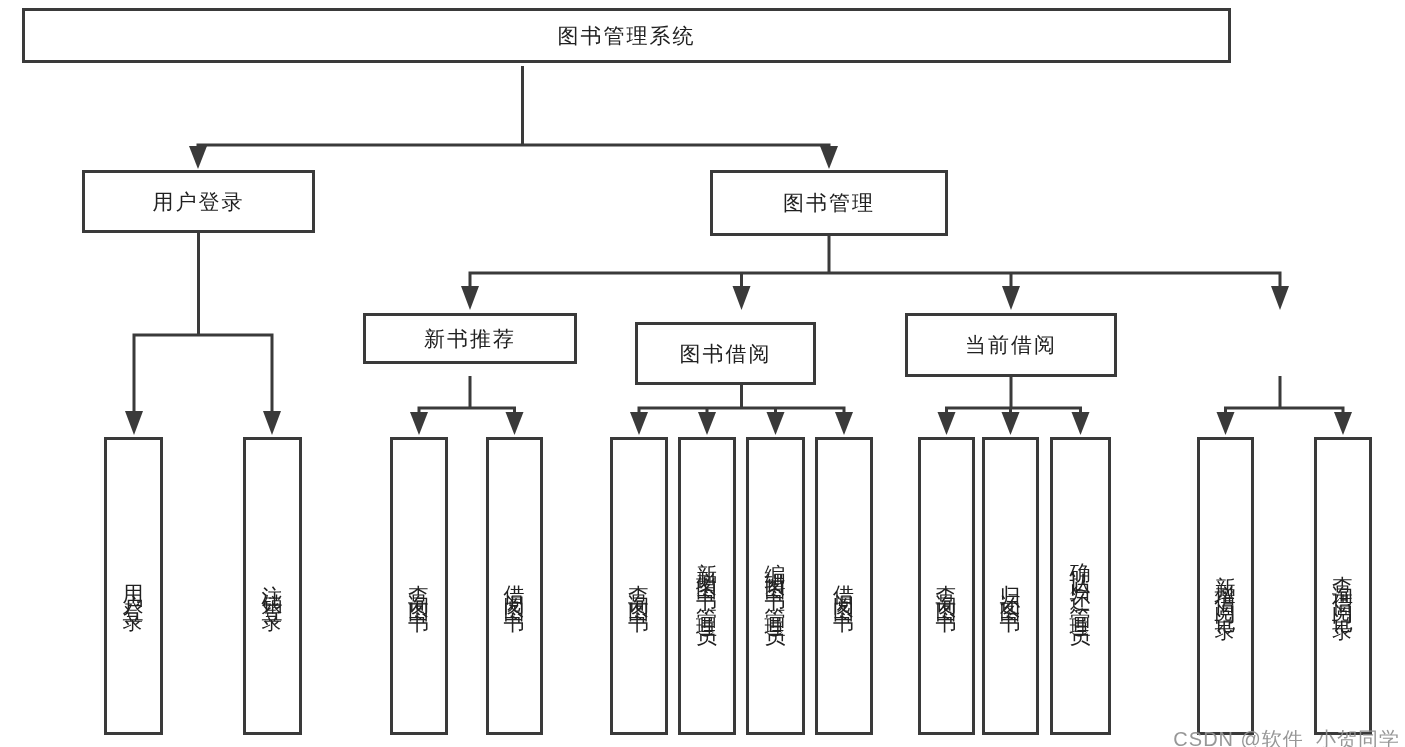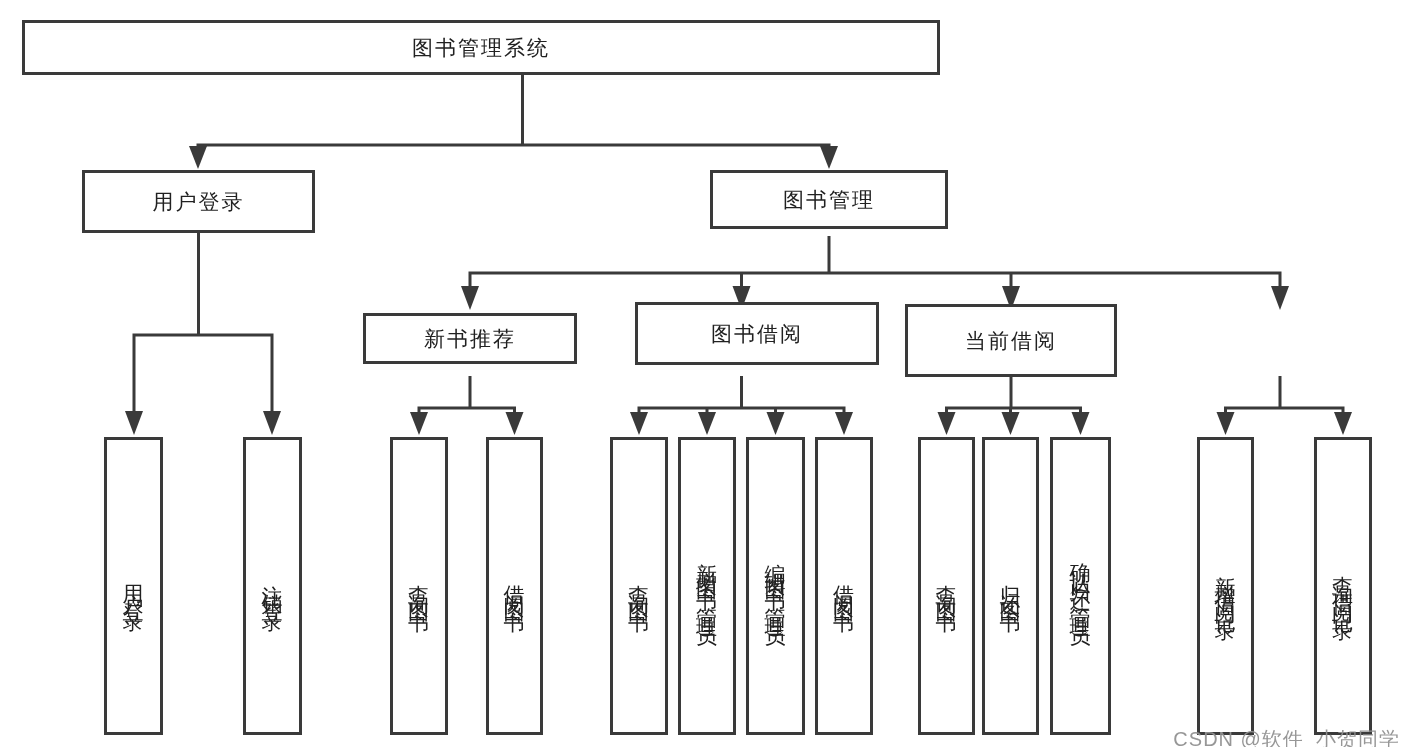--- a/index.html
+++ b/index.html
@@ -83,38 +83,38 @@
 
       <polygon points="937.5,412 955.5,412 946.5,435"></polygon>
       <polygon points="1001.5,412 1019.5,412 1010.5,435"></polygon>
       <polygon points="1071.5,412 1089.5,412 1080.5,435"></polygon>
 
       <polygon points="1216.5,412 1234.5,412 1225.5,435"></polygon>
       <polygon points="1334,412 1352,412 1343,435"></polygon>
     </g>
   </svg>
 
-  <div class="node lvl-h" style="left:22px;top:20px;width:918px;height:55px">
+  <div class="node lvl-h" style="left:22px;top:8px;width:1209px;height:55px">
     <span>图书管理系统</span>
   </div>
 
   <div class="node lvl-h" style="left:82px;top:170px;width:233px;height:63px">
     <span>用户登录</span>
   </div>
-  <div class="node lvl-h" style="left:710px;top:170px;width:238px;height:59px">
+  <div class="node lvl-h" style="left:710px;top:170px;width:238px;height:66px">
     <span>图书管理</span>
   </div>
 
   <div class="node lvl-h" style="left:363px;top:313px;width:214px;height:51px">
     <span>新书推荐</span>
   </div>
-  <div class="node lvl-h" style="left:635px;top:302px;width:244px;height:63px">
+  <div class="node lvl-h" style="left:635px;top:322px;width:181px;height:63px">
     <span>图书借阅</span>
   </div>
-  <div class="node lvl-h" style="left:905px;top:304px;width:212px;height:73px">
+  <div class="node lvl-h" style="left:905px;top:313px;width:212px;height:64px">
     <span>当前借阅</span>
   </div>
 
   <div class="node lvl-v" style="left:104px;top:437px;width:59px;height:298px">
     <span>用户登录</span>
   </div>
   <div class="node lvl-v" style="left:243px;top:437px;width:59px;height:298px">
     <span>注销登录</span>
   </div>
   <div class="node lvl-v" style="left:390px;top:437px;width:58px;height:298px">

